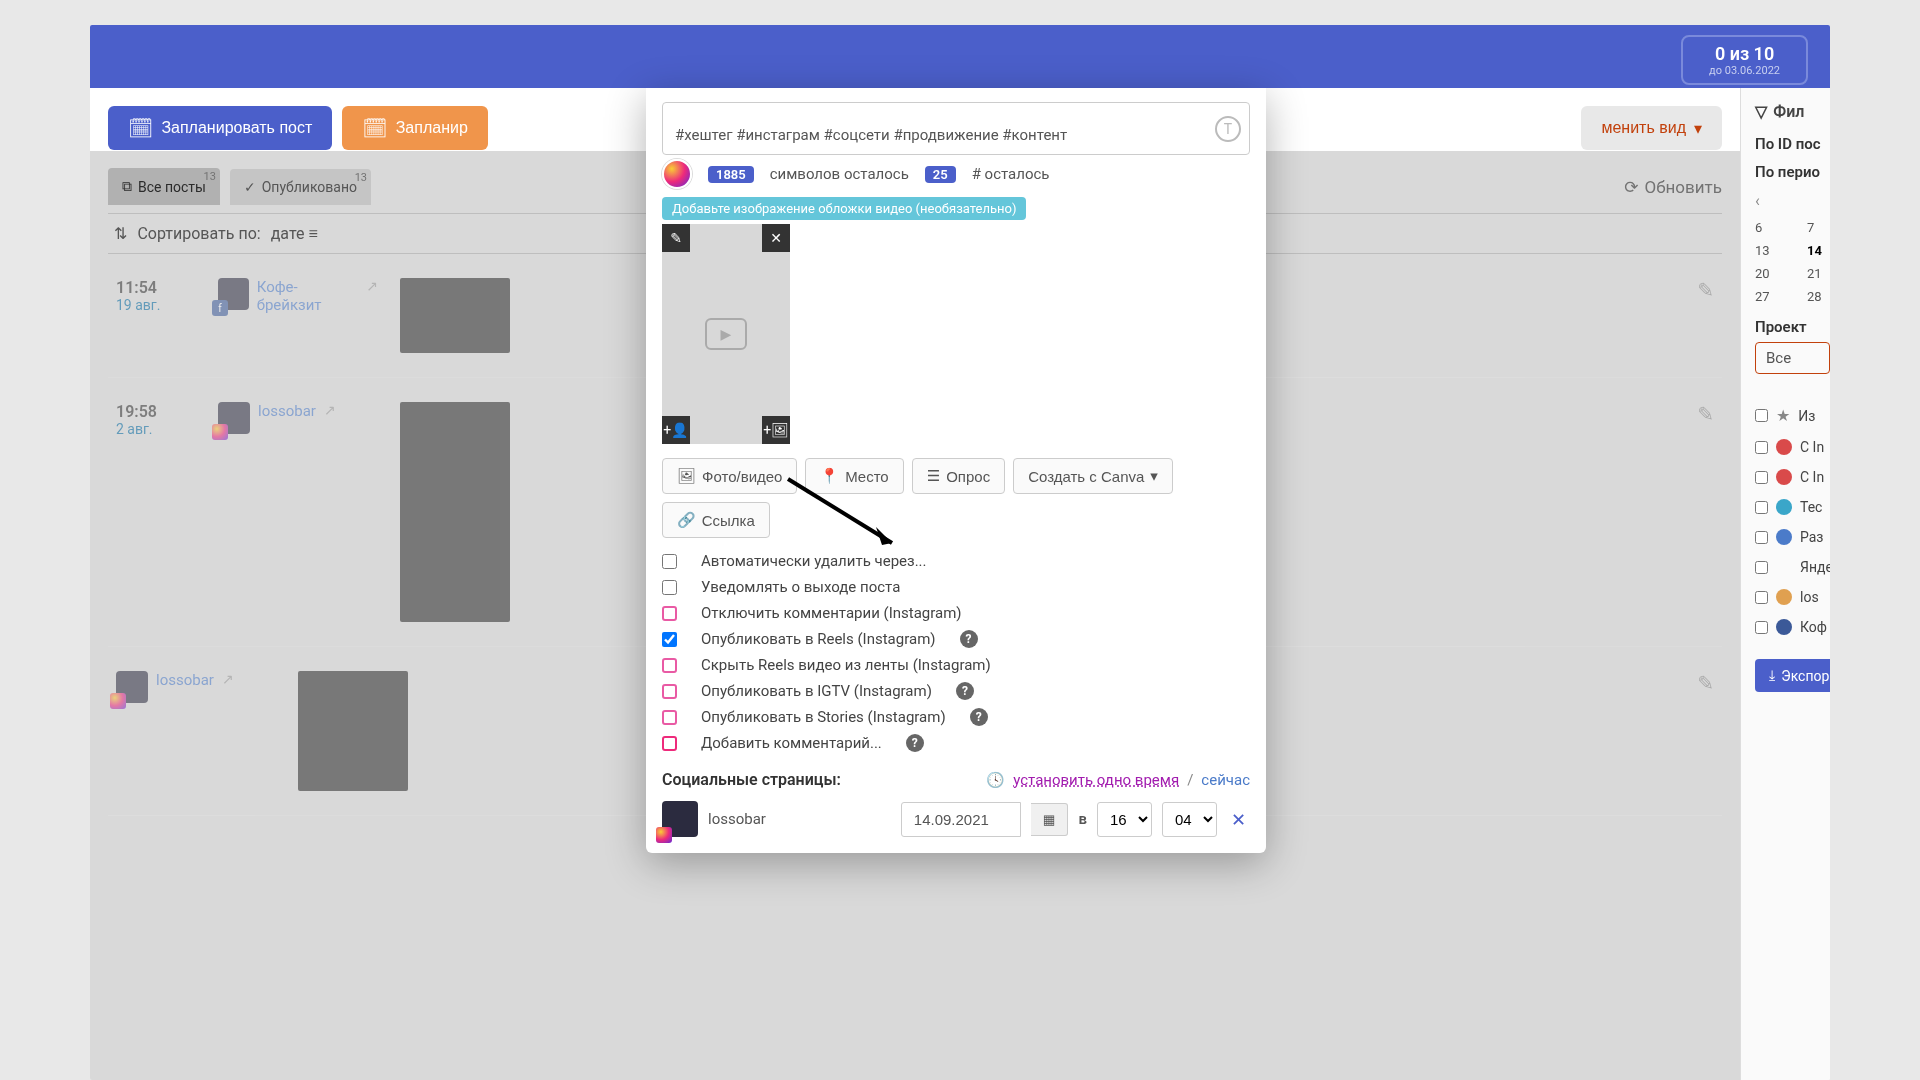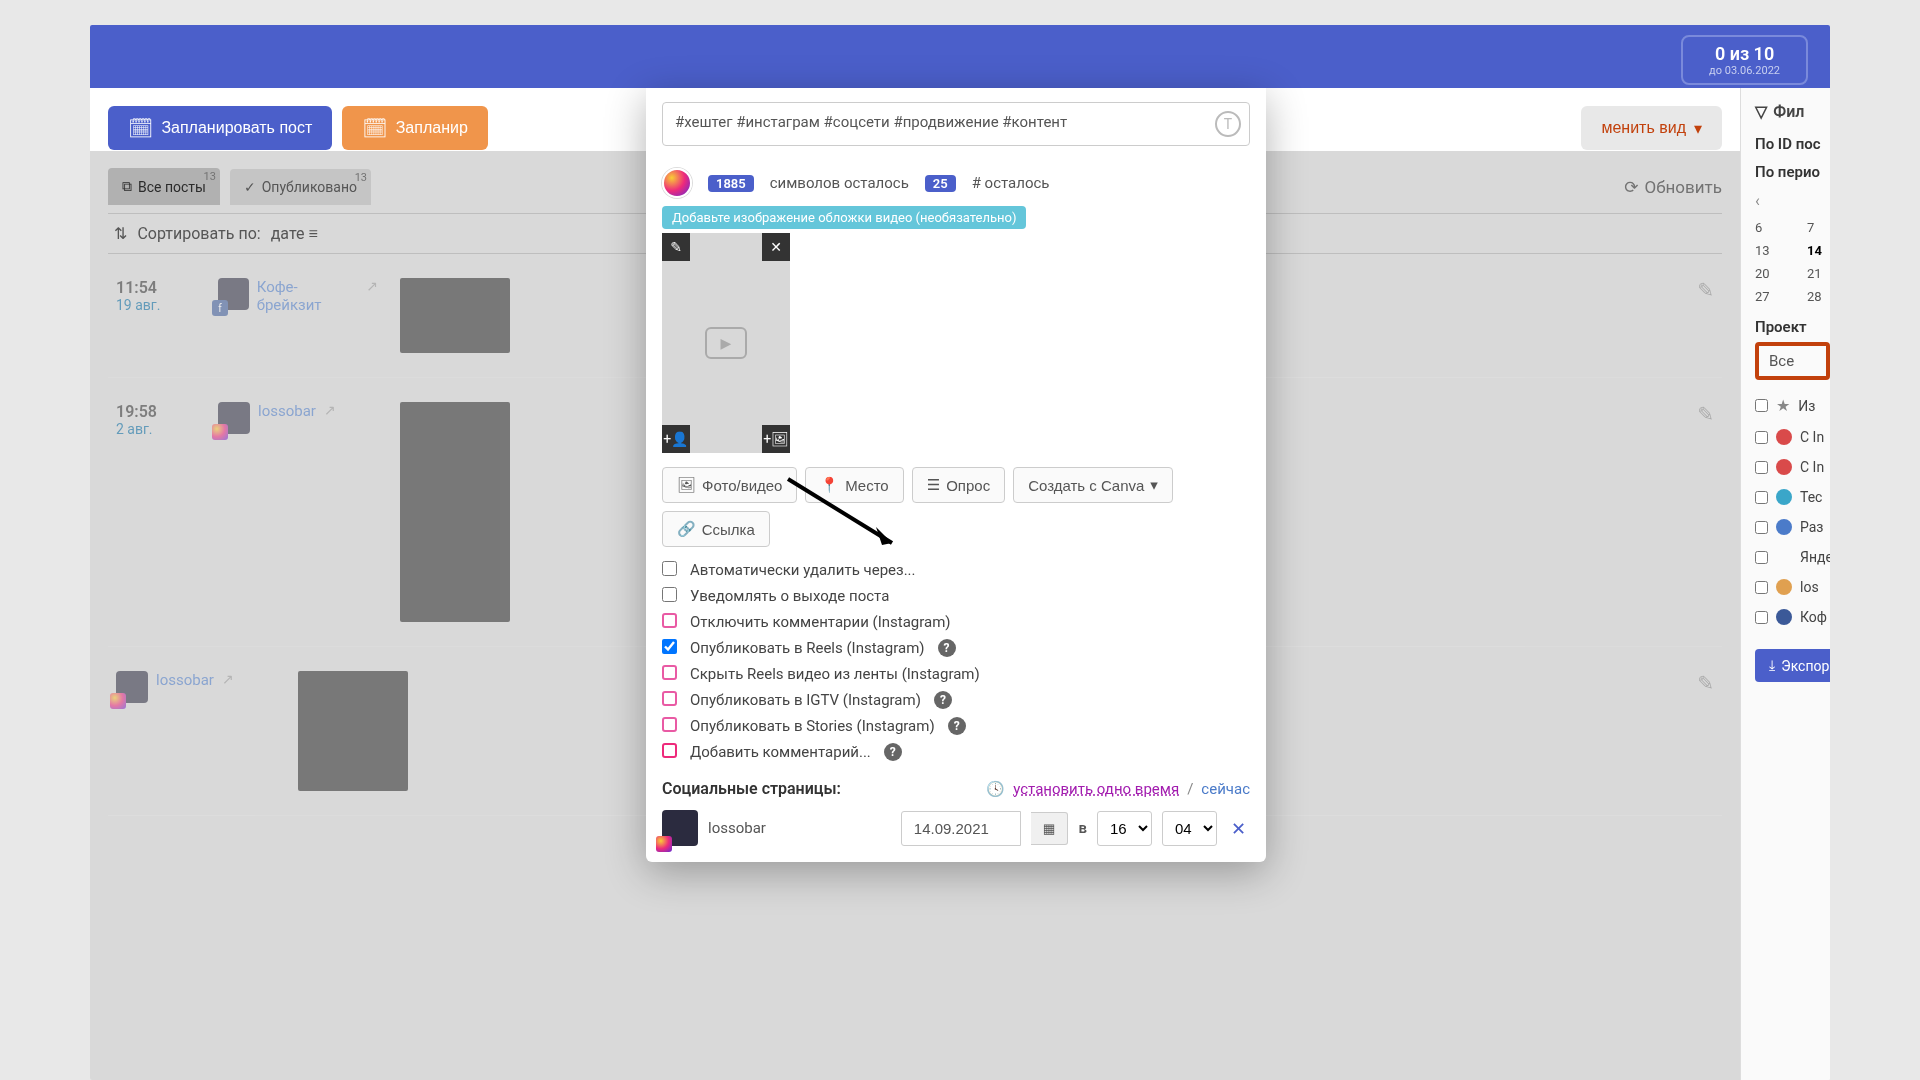--- a/index.html
+++ b/index.html
@@ -34,35 +34,35 @@
 .post-row .acct-col { width: 160px; display: flex; gap: 8px; align-items: flex-start; }
 .acct-avatar { width: 32px; height: 32px; background: #2b2b3f; border-radius: 4px; position: relative; }
 .acct-avatar .net { position: absolute; bottom: -6px; left: -6px; width: 16px; height: 16px; border-radius: 3px; font-size: 10px; color: #fff; display: flex; align-items: center; justify-content: center; }
 .net-fb { background: #3b5998; }
 .net-ig { background: radial-gradient(circle at 30% 30%, #f9ce34, #ee2a7b, #6228d7); }
 .acct-name { color: #4b7bc9; font-size: 15px; }
 .post-row .thumb { width: 110px; height: 75px; background: #2a2a2a; border-radius: 2px; }
 .post-row .edit-btn { position: absolute; right: 8px; top: 24px; color: #888; font-size: 20px; cursor: pointer; }
 .overlay { position: absolute; inset: 63px 0 0 0; background: rgba(0,0,0,0.15); pointer-events: none; }
 .modal { position: absolute; left: 556px; top: 63px; width: 620px; background: #fff; border-radius: 0 0 6px 6px; padding: 14px 16px 16px 16px; box-shadow: 0 10px 40px rgba(0,0,0,0.3); z-index: 100; }
-.text-input { position: relative; border: 1px solid #ccc; border-radius: 4px; padding: 10px 40px 10px 12px; font-size: 15px; color: #555; margin-bottom: 22px; min-height: 44px; }
+.text-input { position: relative; border: 1px solid #ccc; border-radius: 4px; padding: 23px 40px 10px 12px; font-size: 15px; color: #555; margin-bottom: 4px; min-height: 44px; }
 .text-badge { position: absolute; right: 8px; top: 50%; transform: translateY(-50%); width: 26px; height: 26px; border: 2px solid #bbb; border-radius: 50%; display: flex; align-items: center; justify-content: center; color: #bbb; font-size: 14px; }
 .counter-row { display: flex; align-items: center; gap: 16px; margin-bottom: 8px; font-size: 15px; color: #555; }
 .ig-ico { width: 30px; height: 30px; border-radius: 50%; background: radial-gradient(circle at 30% 30%, #f9ce34, #ee2a7b, #6228d7); border: 2px solid #fff; box-shadow: 0 0 0 1px #ddd; }
 .pill { background: #4b5fca; color: #fff; border-radius: 4px; padding: 1px 8px; font-size: 13px; font-weight: 600; }
 .cover-hint { background: #64c6da; color: #fff; padding: 4px 10px; border-radius: 4px; font-size: 13px; display: inline-block; margin-bottom: 4px; }
 .media-thumb { width: 128px; height: 220px; background: #d8d8d8; position: relative; margin-bottom: 14px; }
 .media-thumb .top-icons { position: absolute; top: 0; left: 0; right: 0; display: flex; justify-content: space-between; }
 .media-thumb .sq { width: 28px; height: 28px; background: #333; color: #fff; display: flex; align-items: center; justify-content: center; font-size: 14px; cursor: pointer; }
 .media-thumb .play { position: absolute; top: 50%; left: 50%; transform: translate(-50%,-50%); width: 42px; height: 32px; border: 2px solid #aaa; border-radius: 6px; display: flex; align-items: center; justify-content: center; color: #aaa; }
 .media-thumb .bottom-icons { position: absolute; bottom: 0; left: 0; right: 0; display: flex; justify-content: space-between; }
 .tool-row { display: flex; gap: 8px; flex-wrap: wrap; margin-bottom: 14px; }
 .tool-btn { display: inline-flex; align-items: center; gap: 6px; padding: 8px 14px; border: 1px solid #ccc; border-radius: 4px; background: #fafafa; color: #555; font-size: 15px; cursor: pointer; }
 .check-list { display: flex; flex-direction: column; gap: 8px; margin-bottom: 18px; }
-.check-item { display: flex; align-items: flex-start; gap: 13px; font-size: 15px; color: #444; }
+.check-item { display: flex; align-items: center; gap: 24px; font-size: 15px; color: #444; }
 .check-item input[type=checkbox] { width: 15px; height: 15px; cursor: pointer; }
 .cb-ig { appearance: none; width: 15px; height: 15px; border: 2px solid #e95aa4; border-radius: 3px; cursor: pointer; background: #fff; }
 .cb-ig.pink { border-color: #ee2a7b; }
 .help-ico { width: 18px; height: 18px; background: #666; color: #fff; border-radius: 50%; display: inline-flex; align-items: center; justify-content: center; font-size: 12px; font-weight: 700; }
 .social-row { display: flex; align-items: center; justify-content: space-between; margin-bottom: 12px; }
 .social-row .label { font-weight: 600; font-size: 16px; color: #333; }
 .social-row .links { font-size: 15px; color: #888; display: flex; gap: 8px; align-items: center; }
 .social-row .links a { color: #4b7bc9; text-decoration: none; }
 .social-row .links a:first-of-type { color: #a21caf; text-decoration: underline dotted; }
 .page-sched { display: flex; align-items: center; gap: 10px; }
@@ -72,21 +72,21 @@
 .date-btn { border: 1px solid #ccc; border-left: none; background: #f0f0f0; padding: 8px 12px; color: #555; border-radius: 0 3px 3px 0; cursor: pointer; }
 .at { color: #555; font-size: 15px; font-weight: 600; }
 .sel { border: 1px solid #ccc; padding: 7px 8px; font-size: 15px; border-radius: 3px; background: #fff; }
 .x-remove { color: #4b5fca; font-size: 18px; cursor: pointer; padding: 0 4px; }
 .arrow-annot { position: absolute; top: 385px; left: 136px; width: 120px; height: 80px; pointer-events: none; z-index: 200; }
 .filter-col h3 { font-size: 16px; font-weight: 600; color: #444; margin-bottom: 14px; display: flex; align-items: center; gap: 6px; }
 .filter-col .lbl { font-size: 15px; color: #333; margin: 10px 0 6px 0; font-weight: 600; white-space: nowrap; }
 .filter-col .chev { color: #888; font-size: 16px; margin: 10px 0; cursor: pointer; }
 .cal-grid { display: grid; grid-template-columns: repeat(2, 32px); gap: 8px 20px; font-size: 13px; color: #555; margin-bottom: 14px; }
 .cal-grid .today { font-weight: 700; color: #000; }
-.proj-sel { border: 4px solid #c2410c; padding: 6px 10px; border-radius: 4px; font-size: 15px; color: #555; margin-bottom: 16px; cursor: pointer; }
+.proj-sel { border: 1px solid #c2410c; padding: 6px 10px; border-radius: 4px; font-size: 15px; color: #555; margin-bottom: 32px; cursor: pointer; }
 .proj-list { display: flex; flex-direction: column; gap: 14px; font-size: 14px; color: #444; white-space: nowrap; }
 .proj-list .row { display: flex; align-items: center; gap: 8px; }
 .proj-list .dot { width: 16px; height: 16px; border-radius: 50%; display: inline-block; }
 .star { color: #888; font-size: 16px; }
 .export-btn { margin-top: 24px; background: #4b5fca; color: #fff; padding: 8px 14px; border-radius: 4px; display: inline-flex; gap: 6px; align-items: center; cursor: pointer; }
 </style>
 </head>
 <body>
 
 <div class="page-frame">

